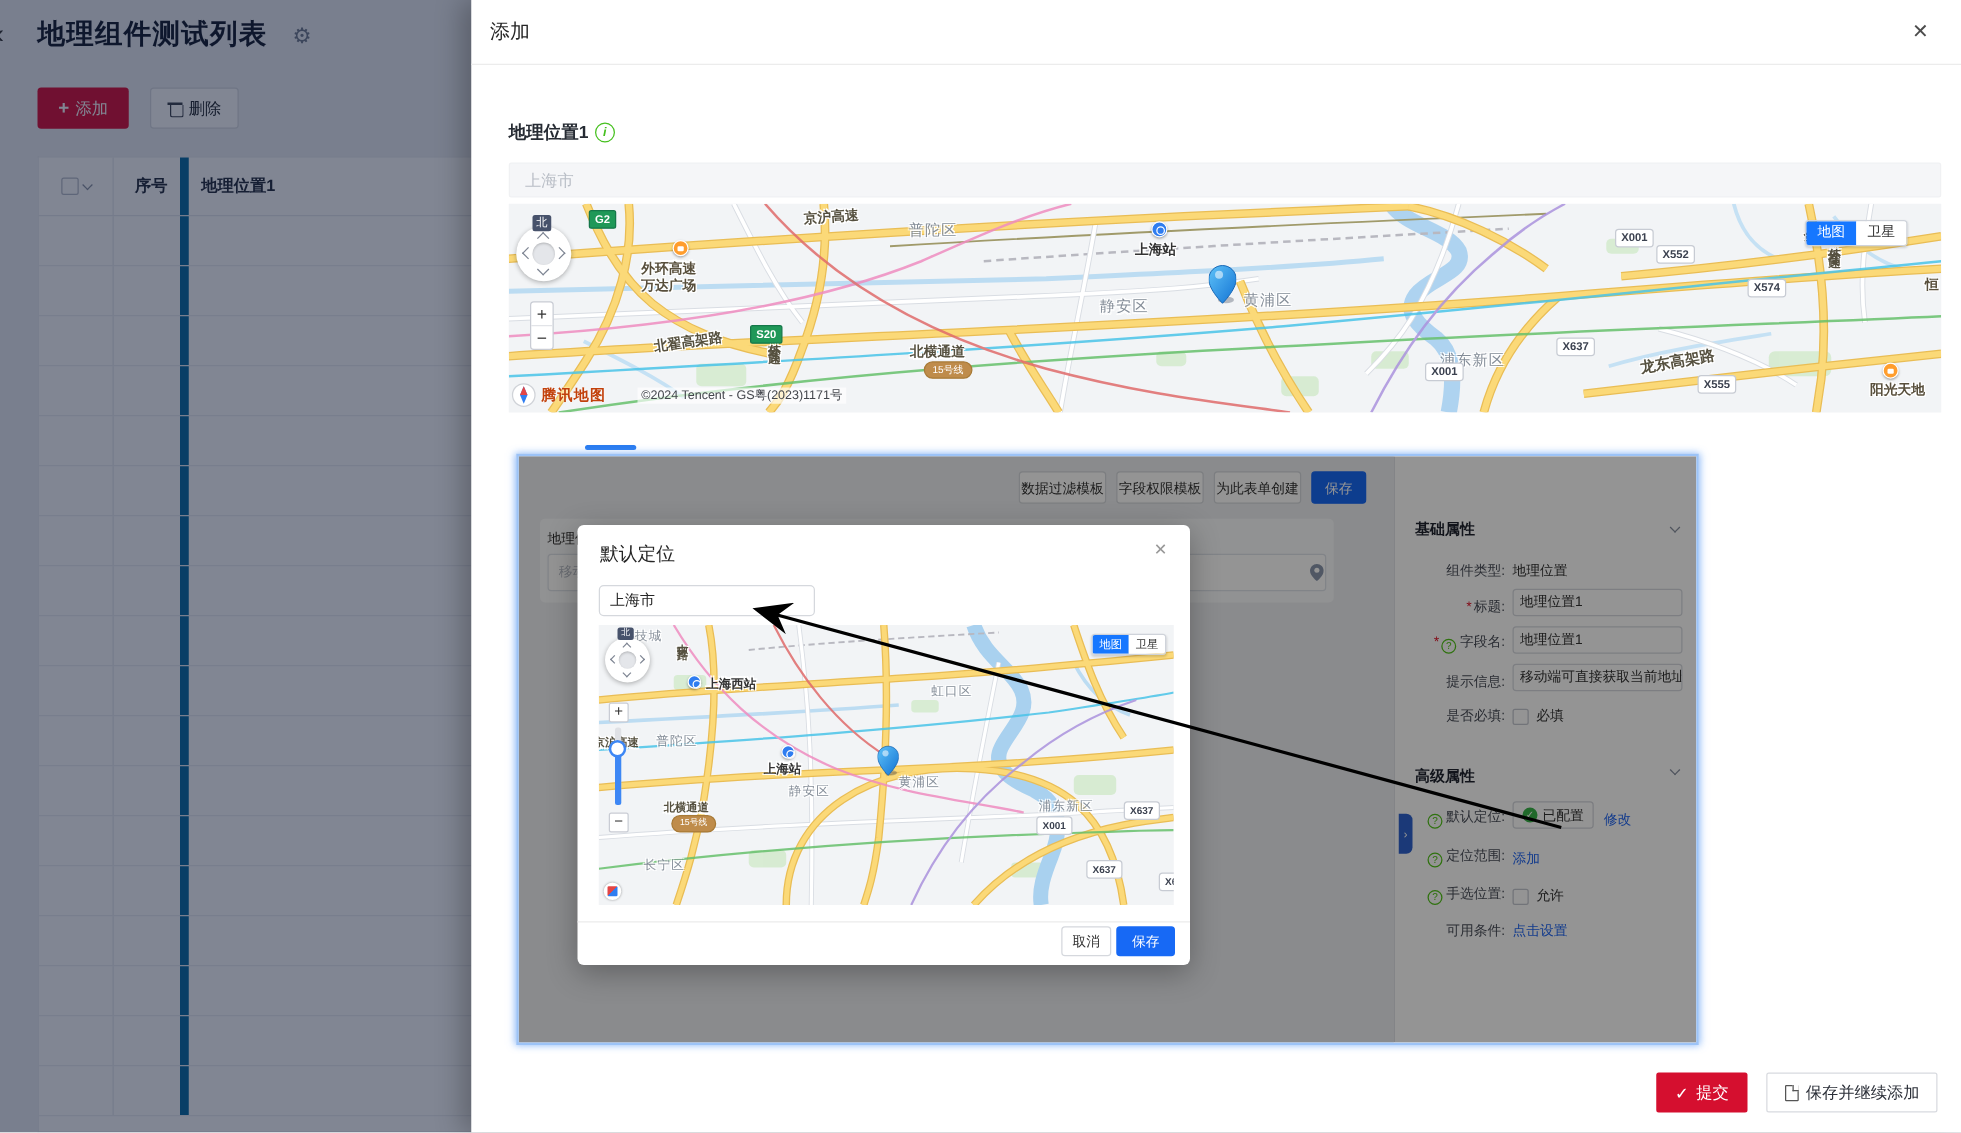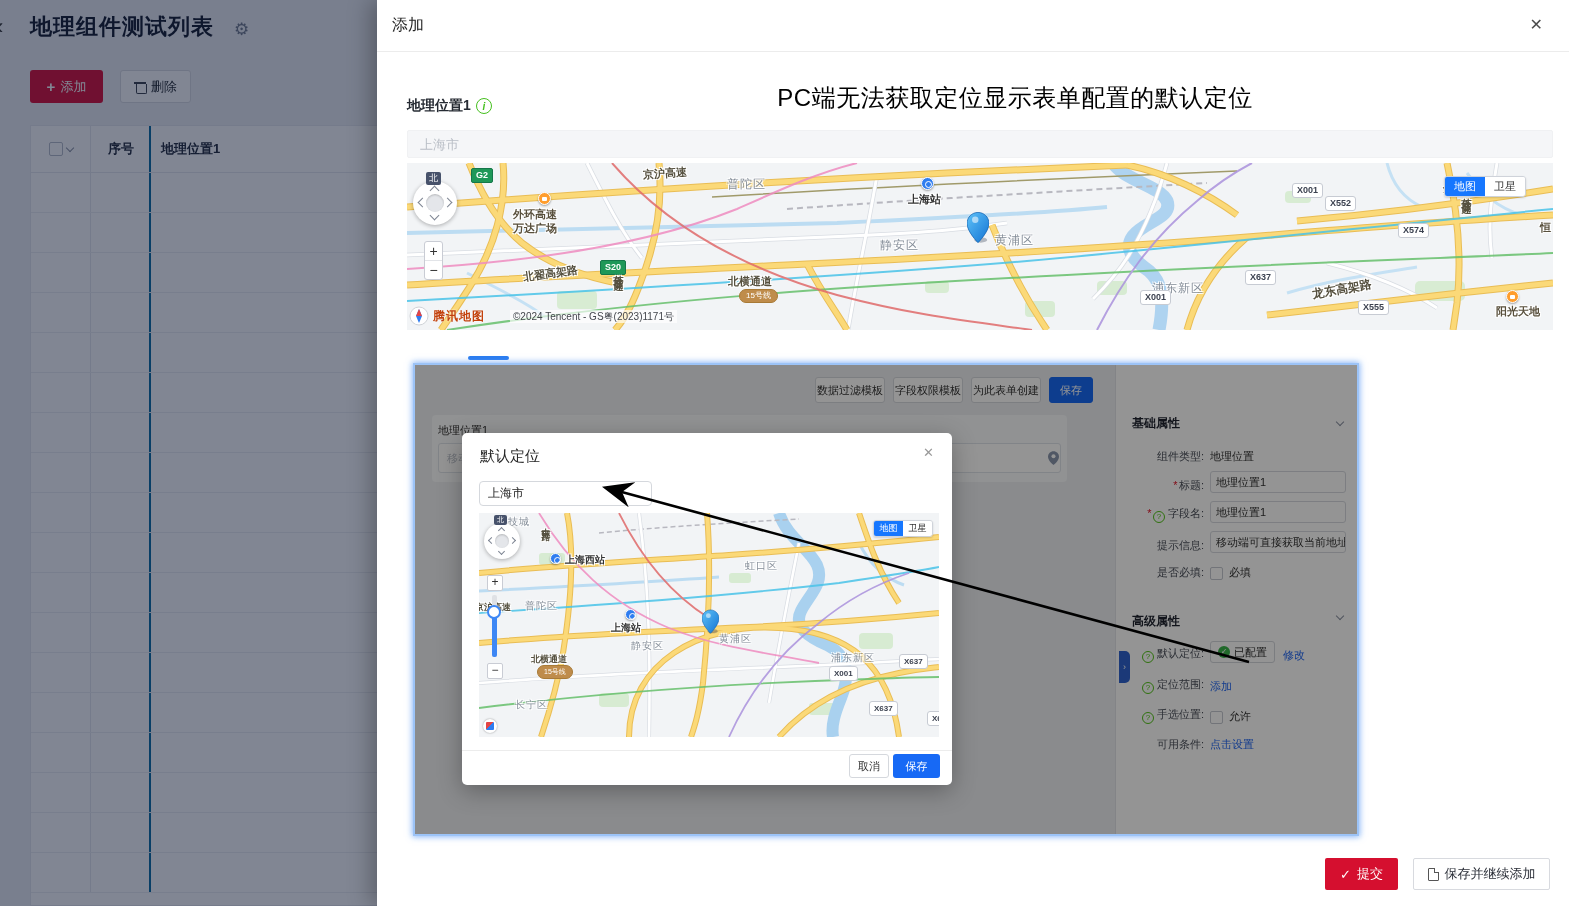--- a/index.html
+++ b/index.html
@@ -13,21 +13,21 @@
   .page-title { position:absolute; left:30px; top:12px; font-size:22px; font-weight:bold; color:#10182b; letter-spacing:1px;text-align:center; }
   .gear { position:absolute; left:234px; top:19px; font-size:17px; color:#707a8c; }
   .btn-add { position:absolute; left:30px; top:70px; width:73px; height:33px; background:#dc0a32; color:#fff;
     border:none; border-radius:3px; font-size:13px; display:flex; align-items:center; justify-content:center; gap:5px; }
   .btn-add .plus { font-size:15px; font-weight:bold; }
   .btn-del { position:absolute; left:120px; top:70px; width:71px; height:33px; background:#fff; color:#20262e;
     border:1px solid #d9dce1; border-radius:3px; font-size:13px; display:flex; align-items:center; justify-content:center; gap:5px; }
   .rec-table { position:absolute; left:30px; top:125px; right:0; bottom:0; background:#fff; border:1px solid #e7e9ee; border-right:none; }
   .thead { display:flex; height:47px; border-bottom:1px solid #e7e9ee; align-items:center; font-size:13px; font-weight:bold; color:#20283a; }
   .tc.c1 { width:60px; height:100%; border-right:1px solid #e7e9ee; display:flex; align-items:center; justify-content:center; gap:4px; }
-  .tc.c2 { width:60px; height:100%; border-right:2px solid #0369a1; display:flex; align-items:center; padding-left:17px;font-family:Liberation Mono, monospace; }
+  .tc.c2 { width:60px; height:100%; border-right:7px solid #0369a1; display:flex; align-items:center; padding-left:17px;font-family:Liberation Mono, monospace; }
   .tc.c3 { flex:1; height:100%; display:flex; align-items:center; padding-left:10px; }
   .cbx { width:14px; height:14px; border:1px solid #b7bcc8; border-radius:2px; background:#fff; }
   .chev { display:inline-block; width:6px; height:6px; border-right:1.4px solid #8a92a2; border-bottom:1.4px solid #8a92a2; transform:rotate(45deg); margin-top:-3px; }
   .tbody .trow { display:flex; height:40px; border-bottom:1px solid #eceef2; }
   .trash-ic { width:12px; height:13px; position:relative; }
   .trash-ic::before { content:""; position:absolute; left:0; top:2px; width:12px; height:2px; background:#3a404c; }
   .trash-ic::after { content:""; position:absolute; left:1.5px; top:4px; width:9px; height:9px; border:1.5px solid #3a404c; border-top:none; border-radius:0 0 2px 2px; }
 
   
   .backdrop { position:absolute; inset:0; background:rgba(13,23,48,0.52); z-index:5; }
@@ -117,21 +117,21 @@
   .ds-canvas-card { position:absolute; left:17px; top:50px; width:635px; height:67px; background:#fafbfd; border-radius:4px; }
   .ds-canvas-lab { position:absolute; left:6px; top:8px; font-size:11px; color:#333; }
   .ds-canvas-inp { position:absolute; left:6px; top:28px; width:623px; height:30px; background:#fff; border:1px solid #dfe3ea;
     border-radius:3px; font-size:11px; color:#b9bec8; line-height:28px; padding:0 8px; }
   .ds-canvas-pin { position:absolute; right:8px; top:36px; width:11px; height:14px; z-index:1; }
   .ds-blue-tab { position:absolute; left:704px; top:286px; width:11px; height:32px; background:#2f63cf; border-radius:0 5px 5px 0;
     color:#fff; font-size:9px; display:flex; align-items:center; justify-content:center; z-index:2; }
   .shot-overlay { position:absolute; inset:0; background:rgba(0,0,0,0.42); z-index:6; }
 
   
-  .imodal { position:absolute; left:47px; top:68px; width:490px; height:352px; background:#fff; border-radius:5px;
+  .imodal { position:absolute; left:47px; top:55px; width:490px; height:352px; background:#fff; border-radius:5px;
     box-shadow:0 6px 24px rgba(0,0,0,.3); z-index:10; }
   .imodal-title { position:absolute; left:18px; top:14px; font-size:15px; color:#262626; }
   .imodal-close { position:absolute; right:18px; top:12px; font-size:13px; color:#999; }
   .imodal-inp { position:absolute; left:17px; top:48px; width:173px; height:25px; border:1px solid #d5d8dd; border-radius:4px;
     font-size:12px; color:#262626; padding:0 8px; }
   .imodal-ft { position:absolute; left:0; right:0; bottom:0; height:35px; border-top:1px solid #ececec; }
   .btn-cancel { position:absolute; right:63px; bottom:7px; width:40px; height:24px; background:#fff; border:1px solid #d5d8dd;
     border-radius:3px; font-size:11px; color:#333; }
   .btn-save-blue { position:absolute; right:12px; bottom:7px; width:47px; height:24px; background:#1769f5; border:none;
     border-radius:3px; font-size:11px; color:#fff; }
@@ -285,21 +285,20 @@
     <div class="drawer-hd">
       <div class="drawer-title">添加</div>
       <div class="drawer-close">✕</div>
     </div>
 
     <div class="field-label">
       <span>地理位置1</span>
       <span class="info-ic">i</span>
     </div>
 
-    <div class="annotation">PC端无法获取定位显示表单配置的默认定位</div>
 
     <input class="loc-input" placeholder="上海市" style="">
 
     <div class="tmap map-main">
       <svg class="roads" width="1146" height="167" viewBox="0 0 1146 167">
         <g fill="#d5ebcf" opacity="0.9">
           <rect x="150" y="128" width="40" height="18" rx="4"></rect>
             <rect x="690" y="118" width="30" height="14" rx="4"></rect>
           <rect x="878" y="28" width="26" height="12" rx="4"></rect>
             <rect x="1008" y="118" width="50" height="20" rx="5"></rect>

